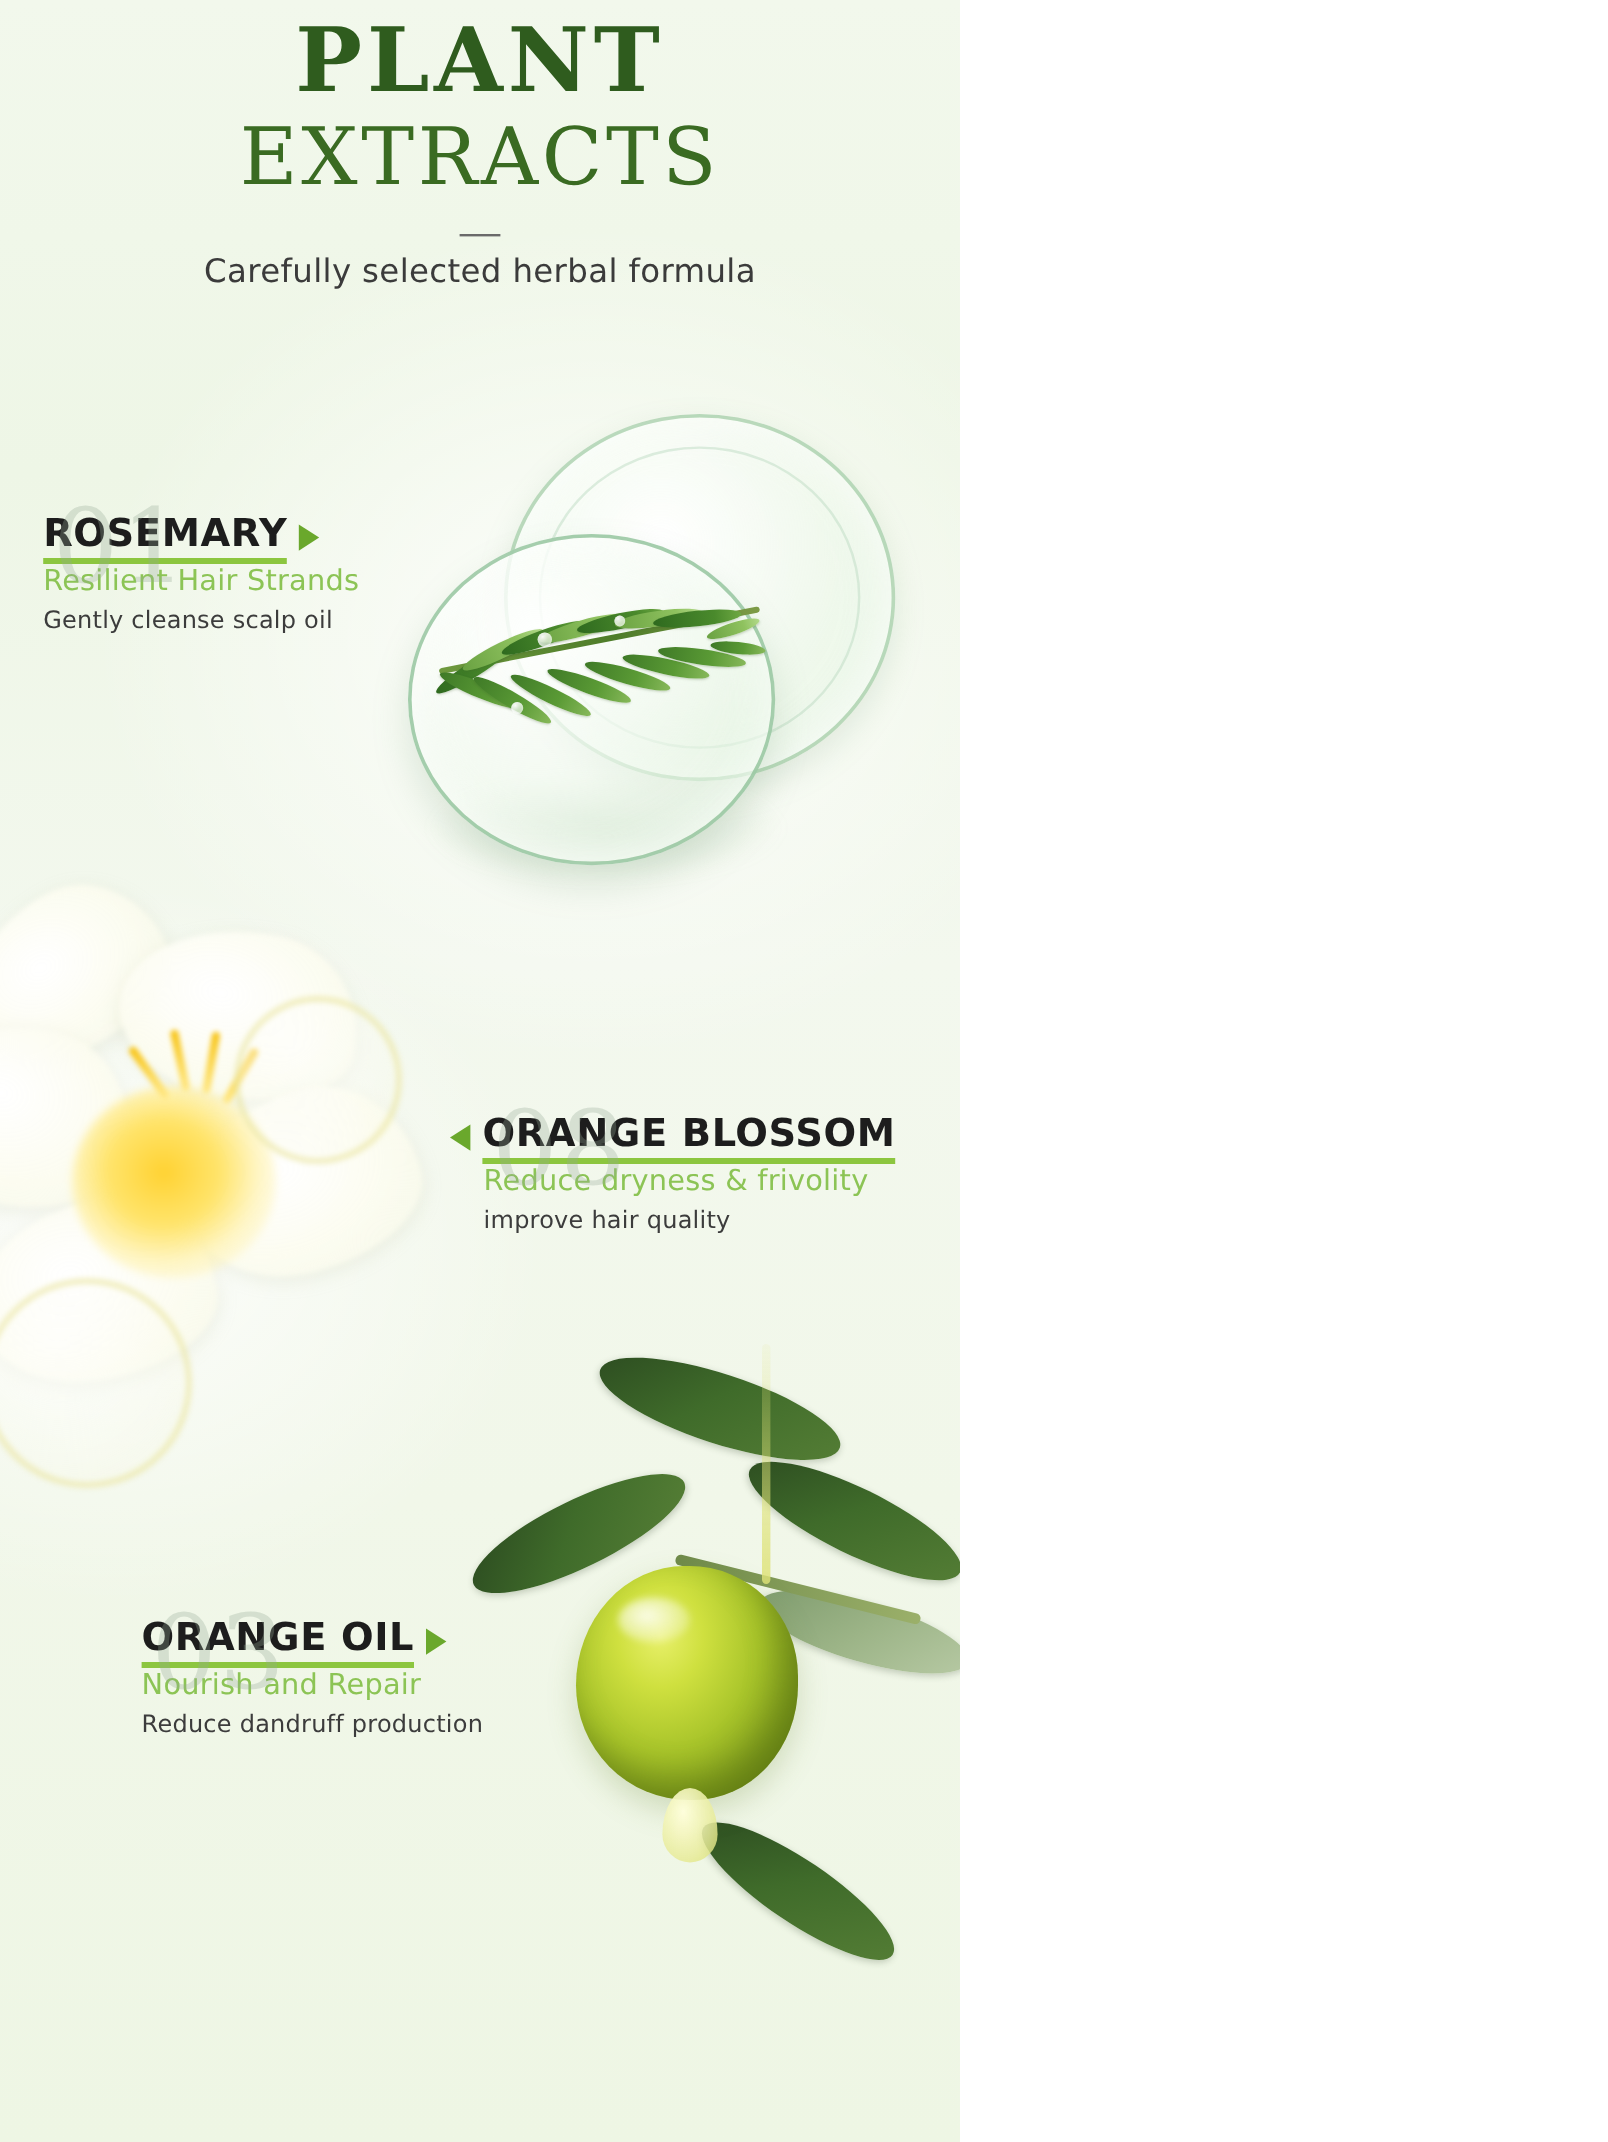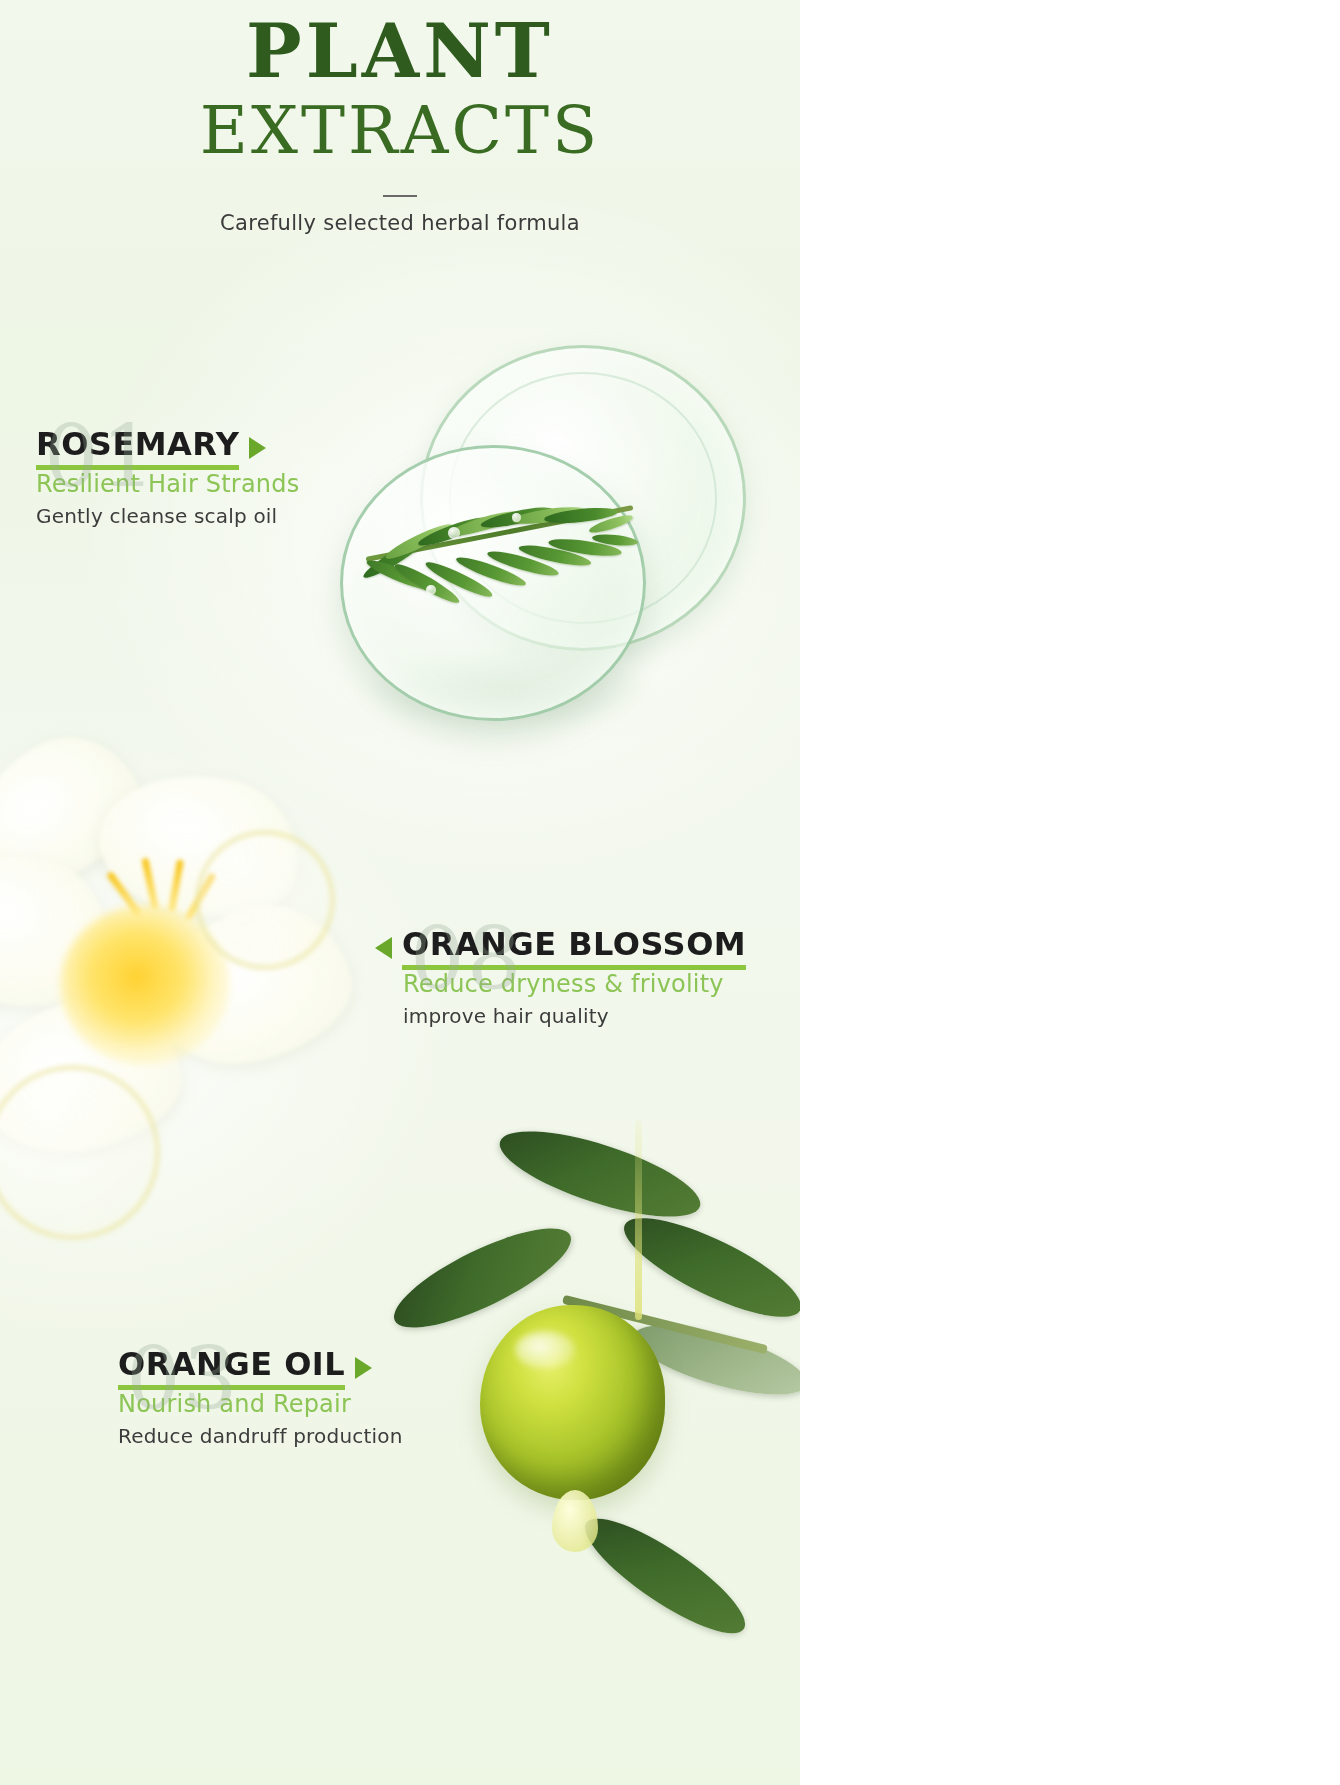--- a/index.html
+++ b/index.html
@@ -54,21 +54,21 @@
     line-height: 1.25;
     margin-top: 2px;
   }
   .title-rule {
     width: 34px;
     height: 2px;
     background: #6a6a6a;
     margin: 22px auto 14px auto;
   }
   .subtitle {
-    font-size: 21px;
+    font-size: 27px;
     color: #3b3b3b;
     letter-spacing: 0.3px;
   }
 
   
   .petri-wrap {
     position: absolute;
     left: 330px;
     top: 345px;
     width: 430px;

